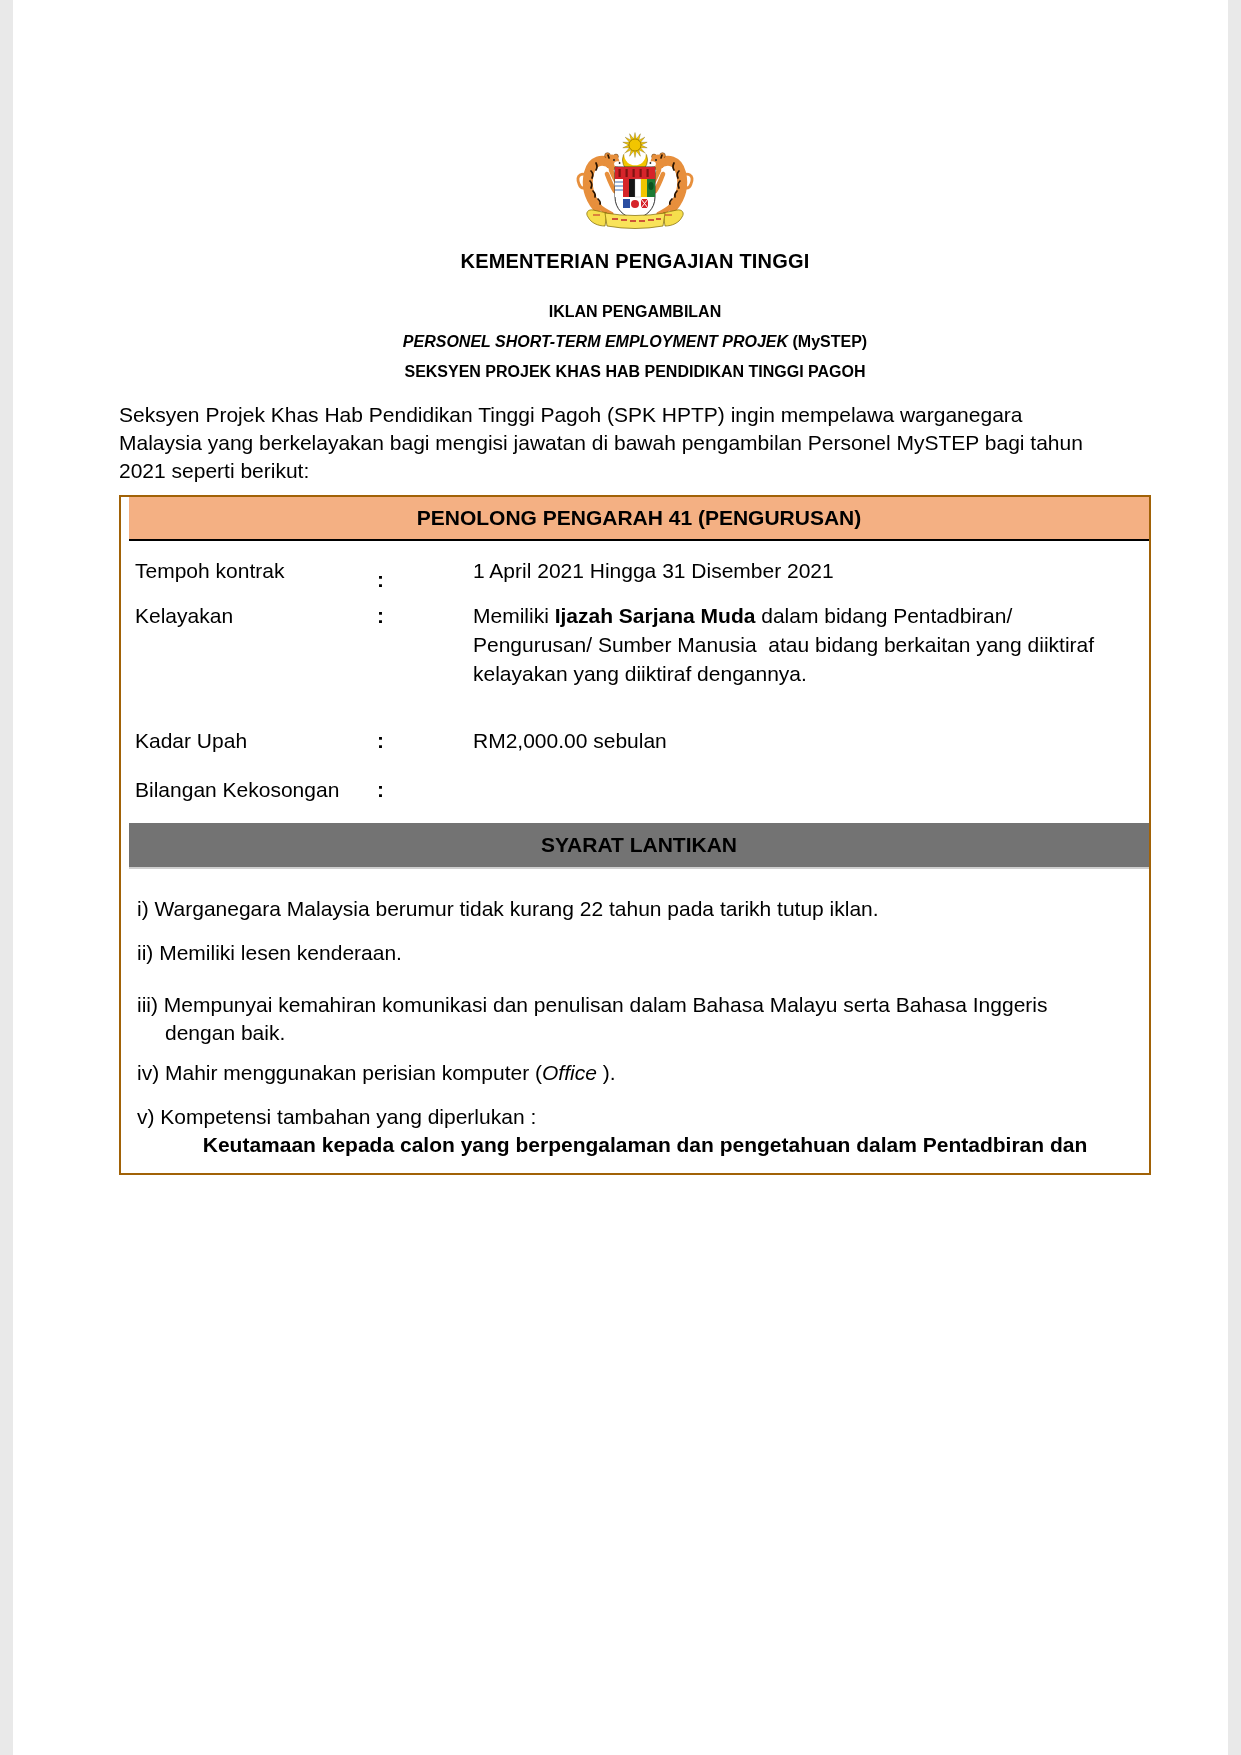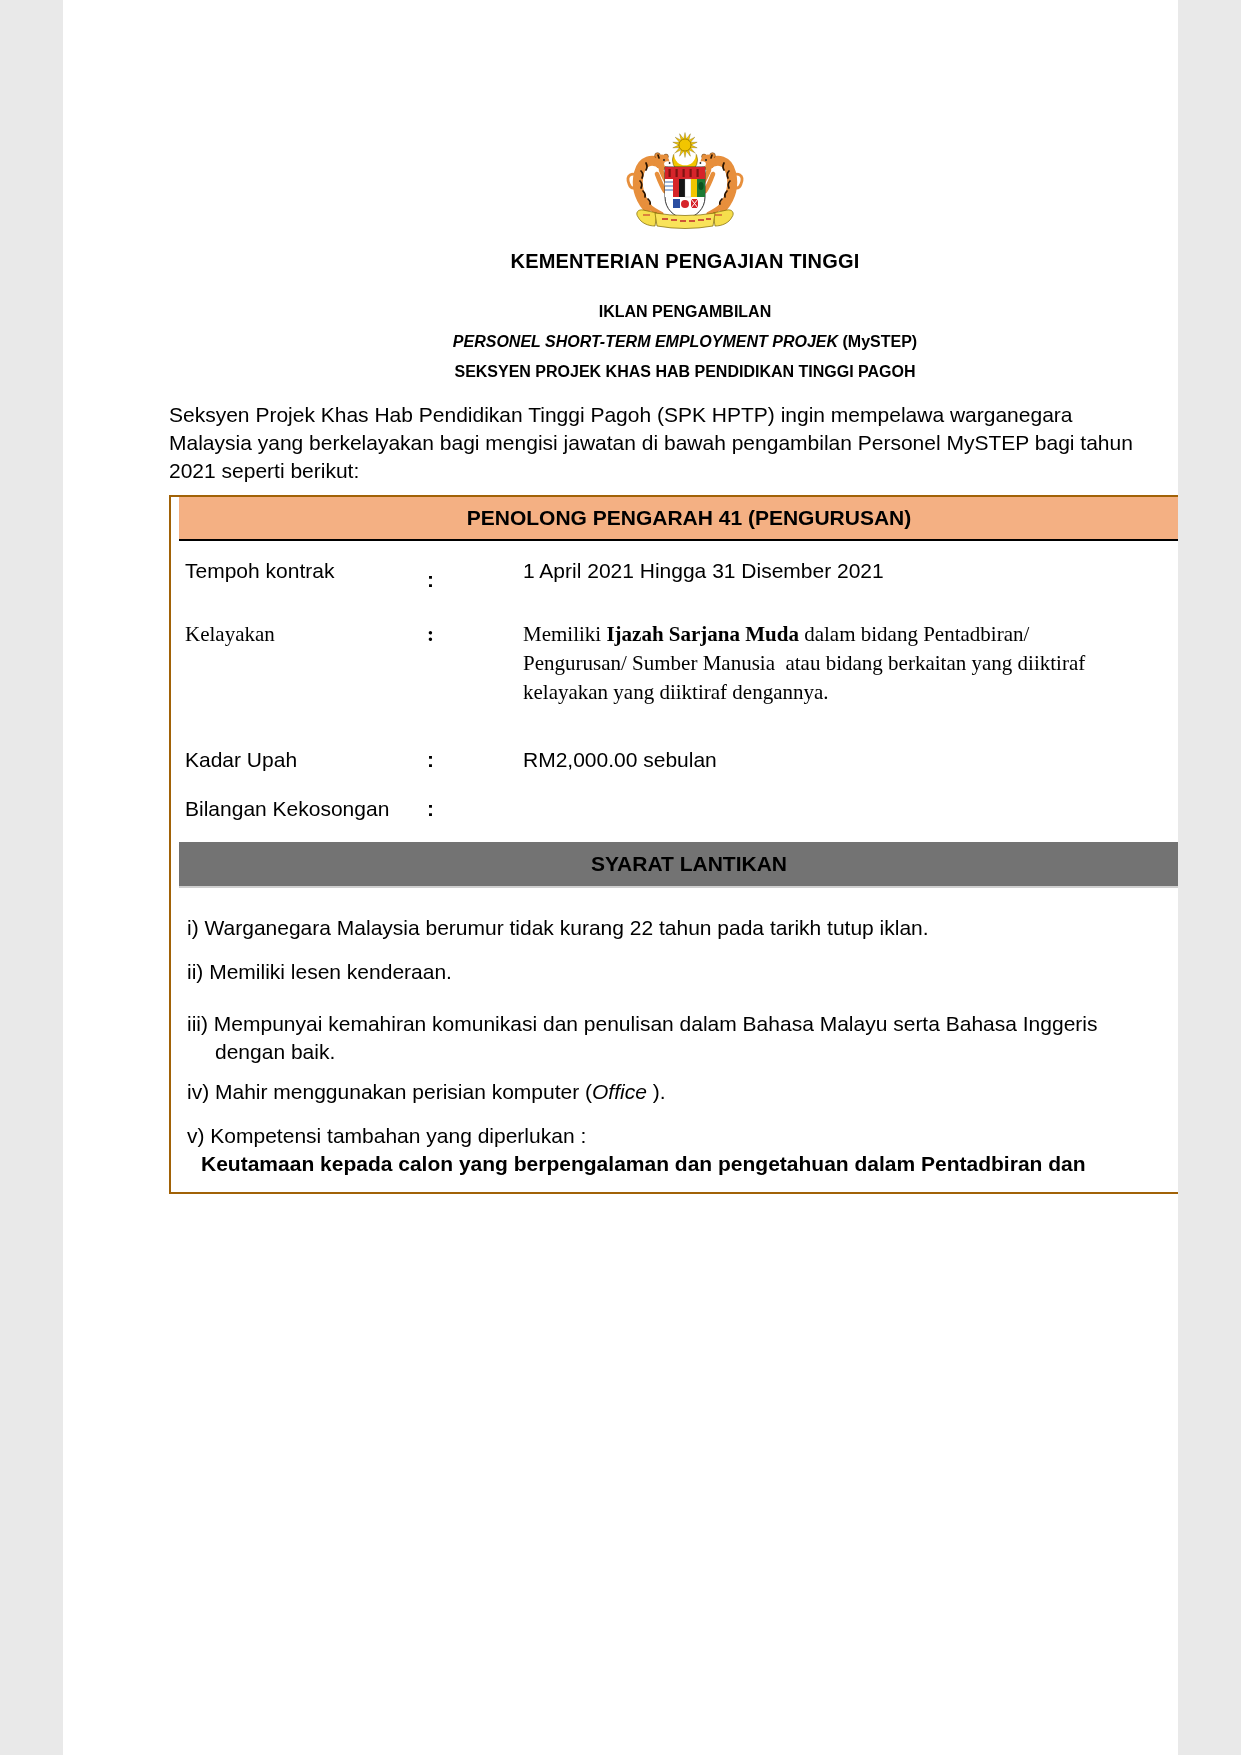--- a/index.html
+++ b/index.html
@@ -1,17 +1,17 @@
 <!DOCTYPE html>
 <html><head>
 <meta charset="utf-8">
 <style>
   html,body { margin:0; padding:0; background:#e9e9e9; }
   .page {
-    width:1115px; height:1755px; background:#ffffff; margin:0 auto;
+    width:1215px; height:1755px; background:#ffffff; margin:0 auto;
     font-family:"Liberation Sans", sans-serif; color:#000;
     position:relative; overflow:hidden;
   }
   .content { margin-left:106px; width:1032px; }
   .logo-wrap { padding-top:128px; text-align:center; }
   .center { text-align:center; }
   .ministry { margin-top:16px; font-size:20px; font-weight:bold; letter-spacing:0.2px; }
   .title-block { margin-top:24px; }
   .title { font-size:16px; font-weight:bold; line-height:30px; }
   .italic { font-style:italic; }
@@ -19,39 +19,39 @@
   .jobtable { margin-top:10px; border:2px solid #a16207;padding-left:8px; }
   .thead {
     background:#F4B083; border-bottom:2px solid #000;
     text-align:center; font-weight:bold; font-size:21px; padding:9px 0;
   }
   .rows { padding-top:15px; font-size:21px; line-height:29px; }
   .trow { display:grid; grid-template-columns:242px 96px 1fr; padding-left:6px; padding-right:8px; }
   .tlabel { white-space:nowrap; }
   .tcolon { font-weight:bold; }
   .colon-low { position:relative; top:9px; }
-  .mt-kelayakan { margin-top:35px;font-family:Liberation Serif, serif; }
+  .mt-kelayakan { margin-top:16px; }
   .mt-kadar { margin-top:38px; }
   .mt-bilangan { margin-top:20px; }
   .bold { font-weight:bold; }
   .prewrap { white-space:pre-wrap; }
   .syarat {
     margin-top:19px; background:#737373; text-align:center;
     font-weight:bold; font-size:21px; padding:10px 0;
     border-bottom:2px solid #cfcfcf;
   }
   .reqs { padding:0 10px 14px 8px; font-size:21px; line-height:28px; }
   .req { }
   .mt-r1 { margin-top:26px; }
   .mt-r2 { margin-top:16px; }
   .mt-r3 { margin-top:24px; }
   .mt-r4 { margin-top:12px; }
   .mt-r5 { margin-top:16px; }
   .req-cont { padding-left:28px; }
-  .req-bold { font-weight:bold; padding-left:14px; }
+  .req-bold { font-weight:bold; padding-left:14px;text-align:center; }
 </style>
 </head>
 <body>
 
 <div class="page">
   <div class="content">
 
     <div class="logo-wrap">
       
       <svg width="150" height="102" viewBox="0 0 150 100">

